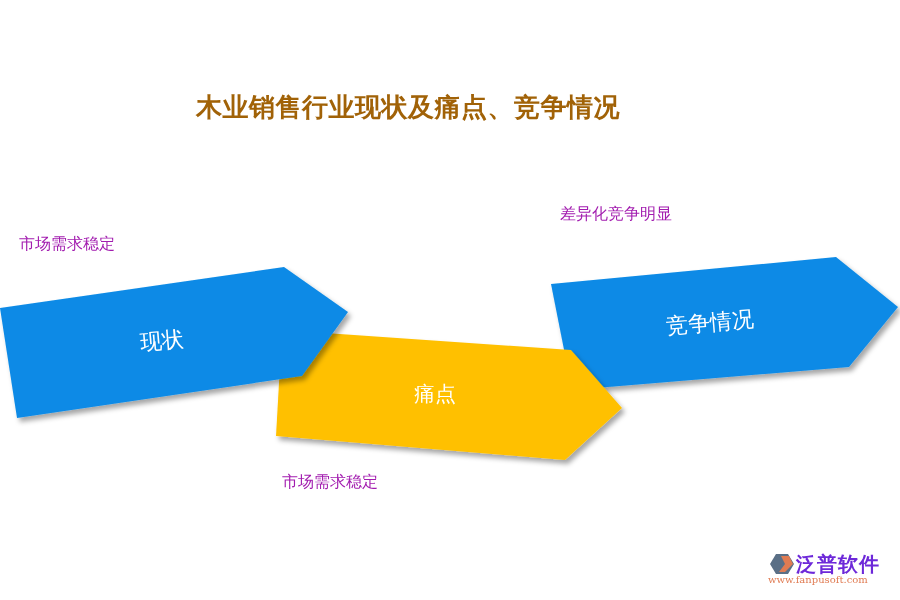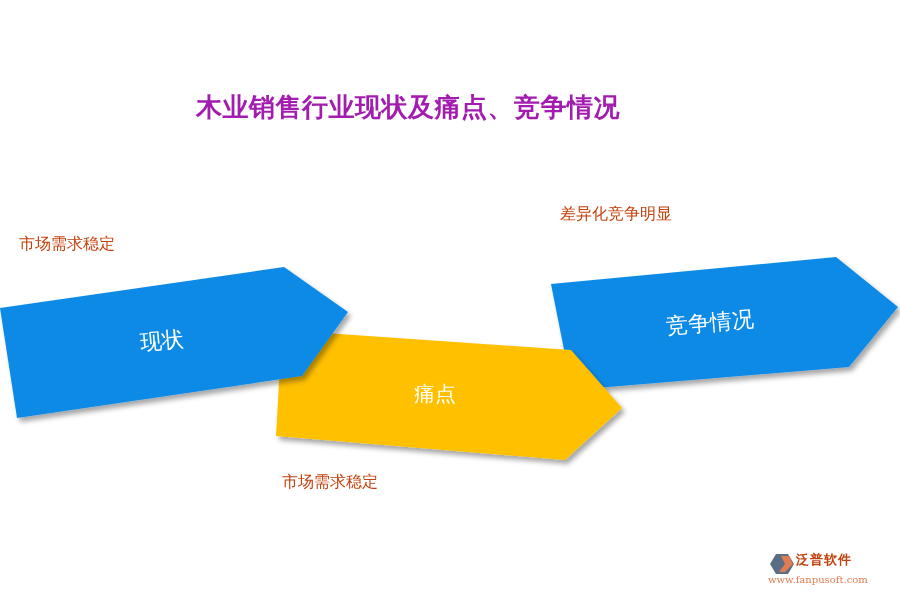--- a/index.html
+++ b/index.html
@@ -1,31 +1,31 @@
 <!DOCTYPE html>
 <html><head>
   <meta charset="utf-8">
   <style>
     html, body { margin: 0; padding: 0; background: #ffffff; }
     body { width: 900px; height: 600px; position: relative; overflow: hidden;
            font-family: "DejaVu Serif", "Liberation Serif", serif; }
     .title { position: absolute; left: 196px; top: 90px; font-size: 26px; font-weight: bold;
-             color: #a21caf; letter-spacing: 0.5px; white-space: nowrap;
+             color: #a16207; letter-spacing: 0.5px; white-space: nowrap;
              font-family: "DejaVu Sans", "Liberation Sans", sans-serif; }
-    .note { position: absolute; font-size: 16px; color: #c2410c; line-height: 24px; white-space: nowrap; }
+    .note { position: absolute; font-size: 16px; color: #a21caf; line-height: 24px; white-space: nowrap; }
     .note-left { left: 19px; top: 232px; }
     .note-right { left: 560px; top: 202px; }
     .note-bottom { left: 282px; top: 470px; }
     svg.shapes { position: absolute; left: 0; top: 0; }
     .arrow-label { position: absolute; color: #ffffff; font-size: 22px; white-space: nowrap; }
     .label-status { left: 140px; top: 326px; transform: rotate(-5deg); }
     .label-pain { left: 414px; top: 380px; font-size: 21px; font-family: Liberation Serif, serif; }
     .label-compete { left: 666px; top: 308px; transform: rotate(-5deg); }
     .logo { position: absolute; left: 766px; top: 552px; width: 130px; height: 36px; }
-    .logo-name { position: absolute; left: 30px; top: -1px; font-size: 13px; color: #c2410c; letter-spacing: 1px;
+    .logo-name { position: absolute; left: 30px; top: -1px; font-size: 20px; color: #6d28d9; letter-spacing: 1px;
                  font-family: "DejaVu Sans", "Liberation Sans", sans-serif; font-weight: bold; white-space: nowrap; }
     .logo-url { position: absolute; left: 2px; top: 22px; font-size: 10px; color: #e07b52; white-space: nowrap;
                 font-family: "DejaVu Serif", "Liberation Serif", serif; }
     .logo-icon { position: absolute; left: 3px; top: 1px; }
   </style>
 </head>
 <body>
 
 <div class="title">木业销售行业现状及痛点、竞争情况</div>
 

